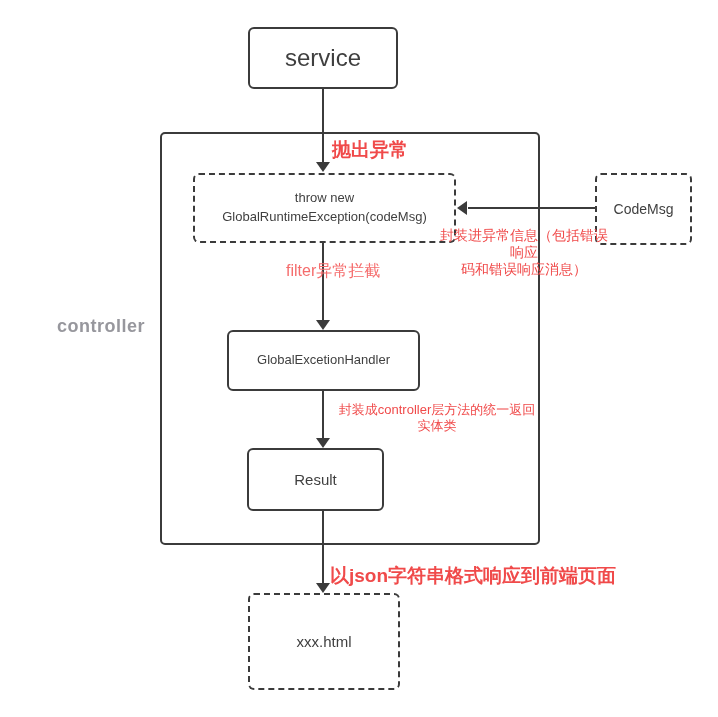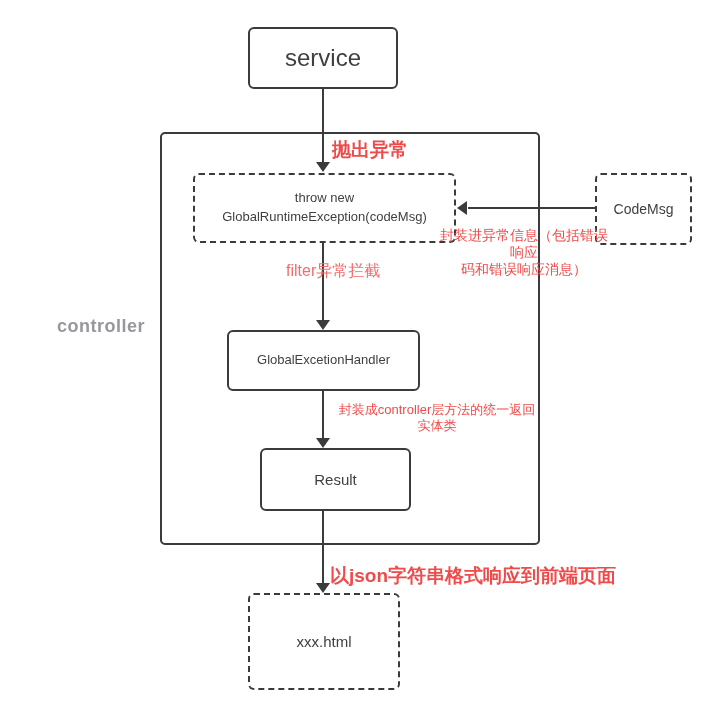--- a/index.html
+++ b/index.html
@@ -131,21 +131,21 @@
     <span>GlobalExcetionHandler</span>
   </div>
 
   <div class="vline" style="left:322px; top:391px; height:47px;"></div>
   <div class="arrow-down" style="left:316px; top:438px;"></div>
   <div class="ann-block" style="left:325px; top:402px; width:224px; font-size:13px;">
     <span>封装成controller层方法的统一返回</span><br>
     <span>实体类</span>
   </div>
 
-  <div class="node mid-label" style="left:260px; top:448px; width:151px; height:63px;">
+  <div class="node mid-label" style="left:247px; top:448px; width:137px; height:63px;">
     <span>Result</span>
   </div>
 
   <div class="vline" style="left:322px; top:511px; height:72px;"></div>
   <div class="arrow-down" style="left:316px; top:583px;"></div>
   <div class="ann bold" style="left:330px; top:563px; font-size:19px;">以json字符串格式响应到前端页面</div>
 
   <div class="node dashed mid-label" style="left:248px; top:593px; width:152px; height:97px;">
     <span>xxx.html</span>
   </div>

